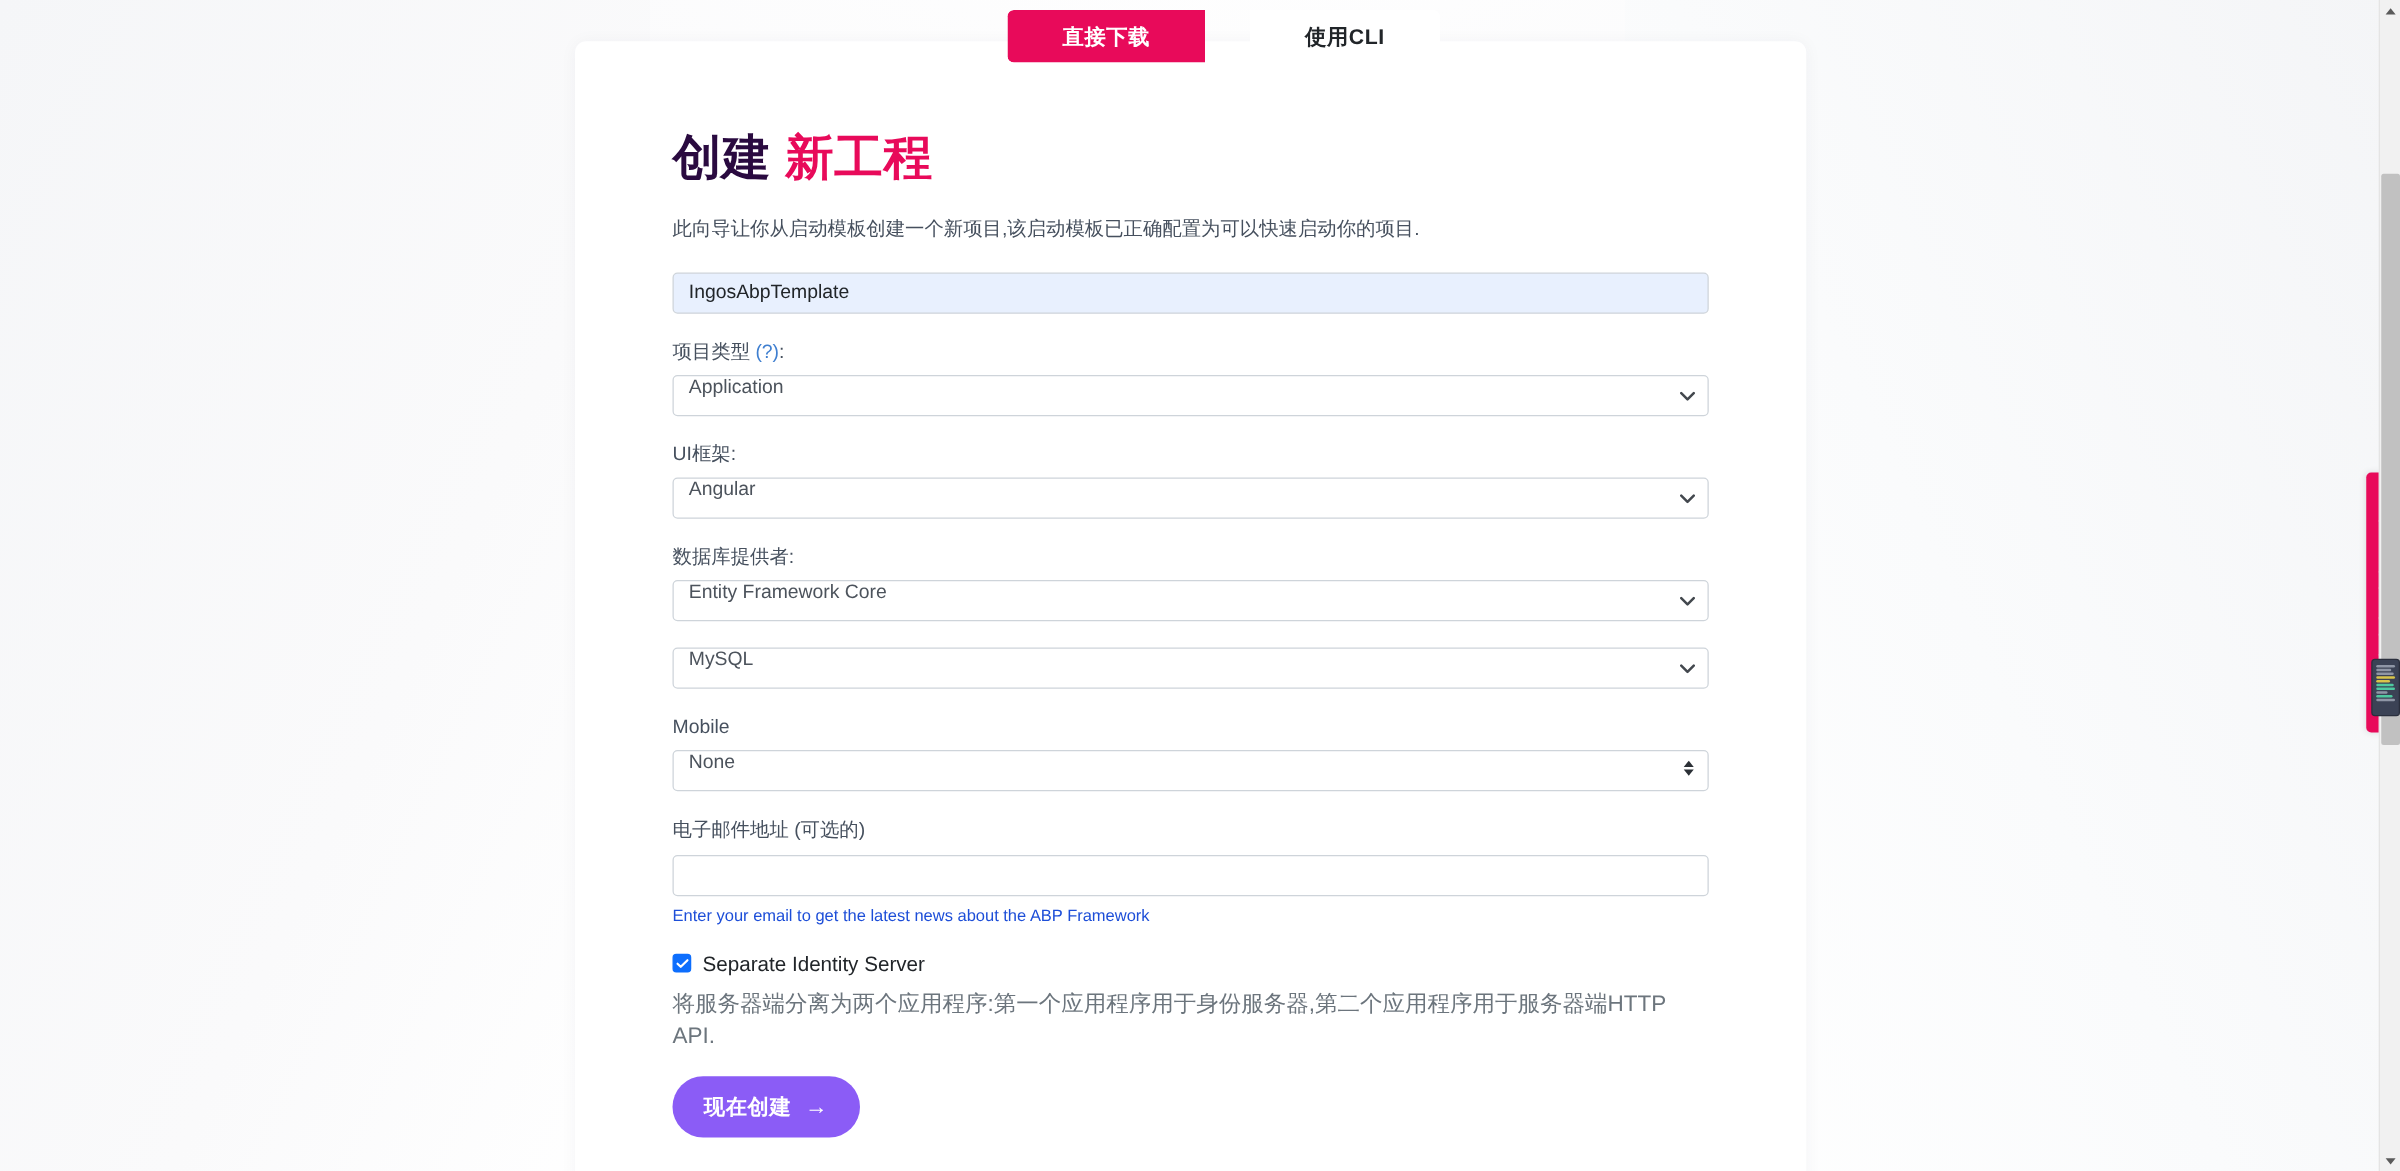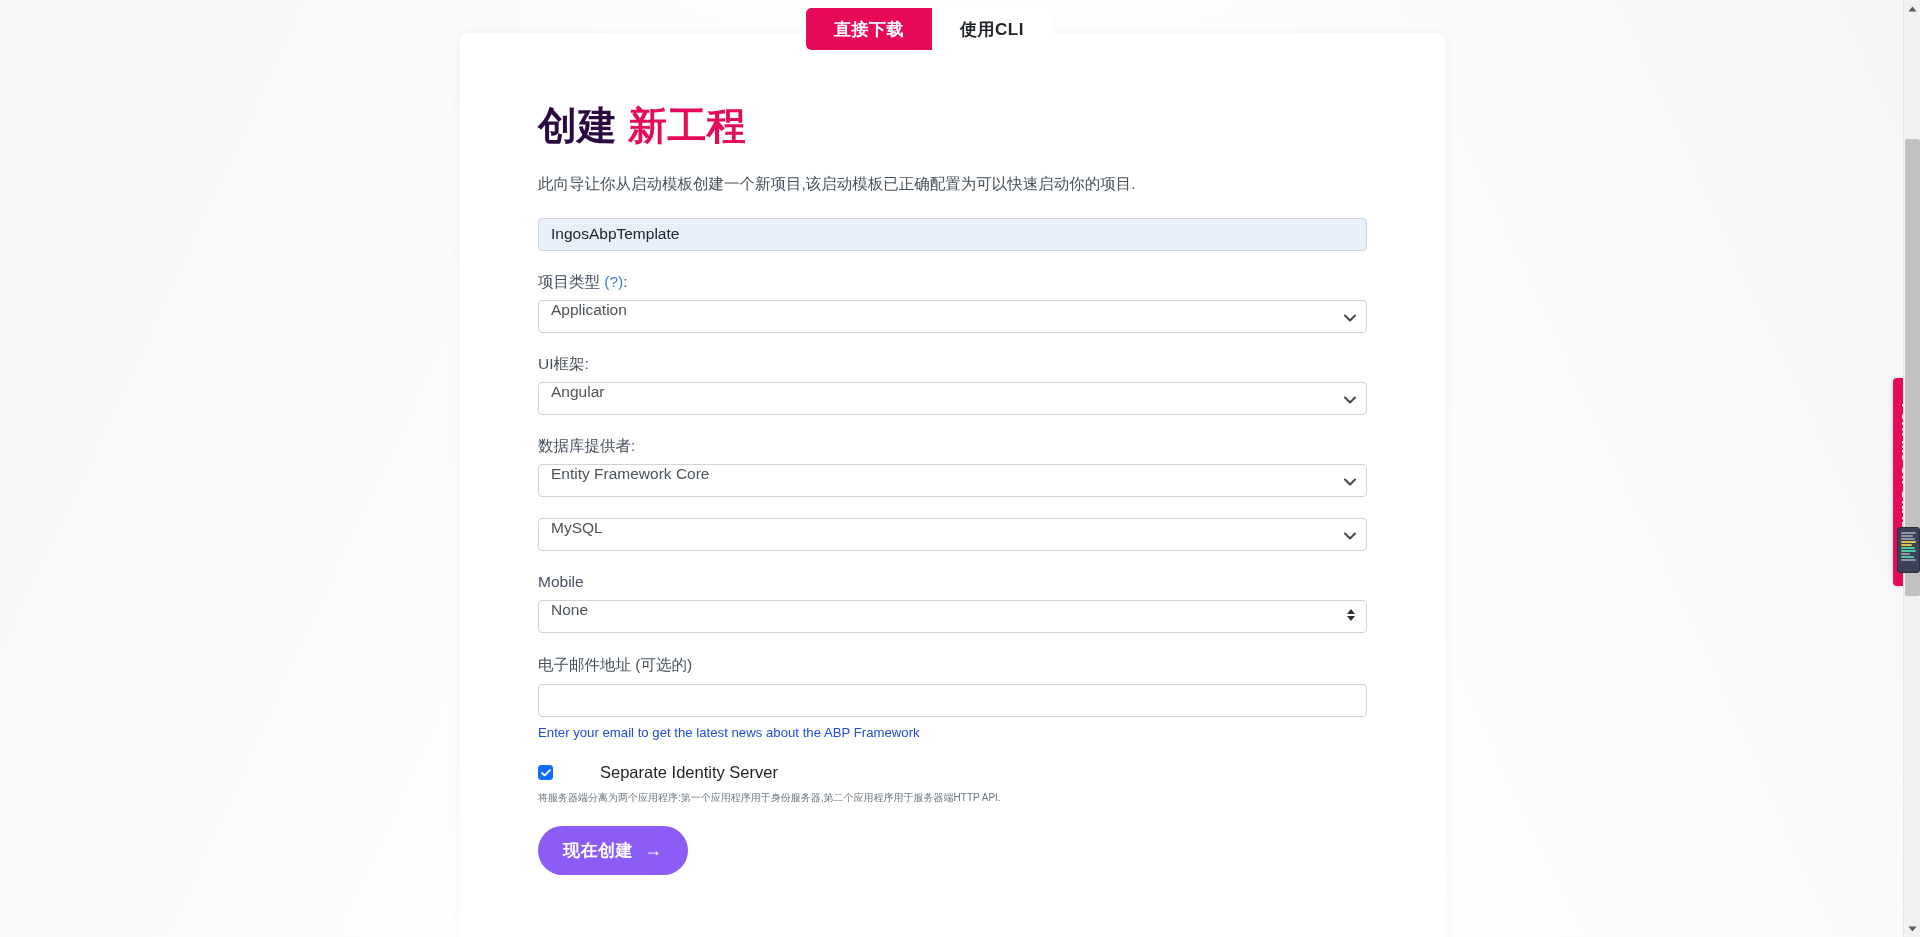--- a/index.html
+++ b/index.html
@@ -44,36 +44,37 @@
     align-items: stretch;
     height: 42px;
     border-radius: 5px;
     overflow: hidden;
     z-index: 20;
   }
   .tab {
     display: flex;
     align-items: center;
     justify-content: center;
-    padding: 0 28px;
+    padding: 0 44px;
     font-size: 17px;
     font-weight: bold;
     cursor: pointer;
     white-space: nowrap;
     letter-spacing: 0.5px;
   }
   .tab-active {
     background: #e80a5a;
     color: #ffffff;
     border-radius: 5px 0 0 5px;
   }
   .tab-inactive {
     background: #ffffff;
     color: #212529;
     border-radius: 0 5px 5px 0;
+    margin-left: 36px;
   }
 
   
   .card {
     position: absolute;
     left: 460px;
     top: 33px;
     width: 985px;
     height: 920px;
     background: #ffffff;
@@ -164,23 +165,21 @@
 
   .help-text {
     font-size: 13.2px;
     color: #1d4ed8;
     margin-top: 7px;
     line-height: 1.35;
   }
 
   .check-row {
     display: flex;
-    align-items: center;
     margin-top: 22px;
-    gap: 38px;
   }
   .checkbox {
     width: 15px;
     height: 15px;
     border-radius: 3px;
     background: #0d6efd;
     border: 1px solid #0d6efd;
     display: flex;
     align-items: center;
     justify-content: center;
@@ -188,21 +187,21 @@
     cursor: pointer;
     flex: none;
   }
   .checkbox svg { display: block; }
   .check-label {
     font-size: 16.5px;
     color: #212529;
     cursor: pointer;
   }
   .check-help {
-    font-size: 10px;
+    font-size: 18px;
     color: #6c757d;
     margin-top: 9px;
     line-height: 1.35;
   }
 
   .create-btn {
     margin-top: 21px;
     display: inline-flex;
     align-items: center;
     gap: 11px;

